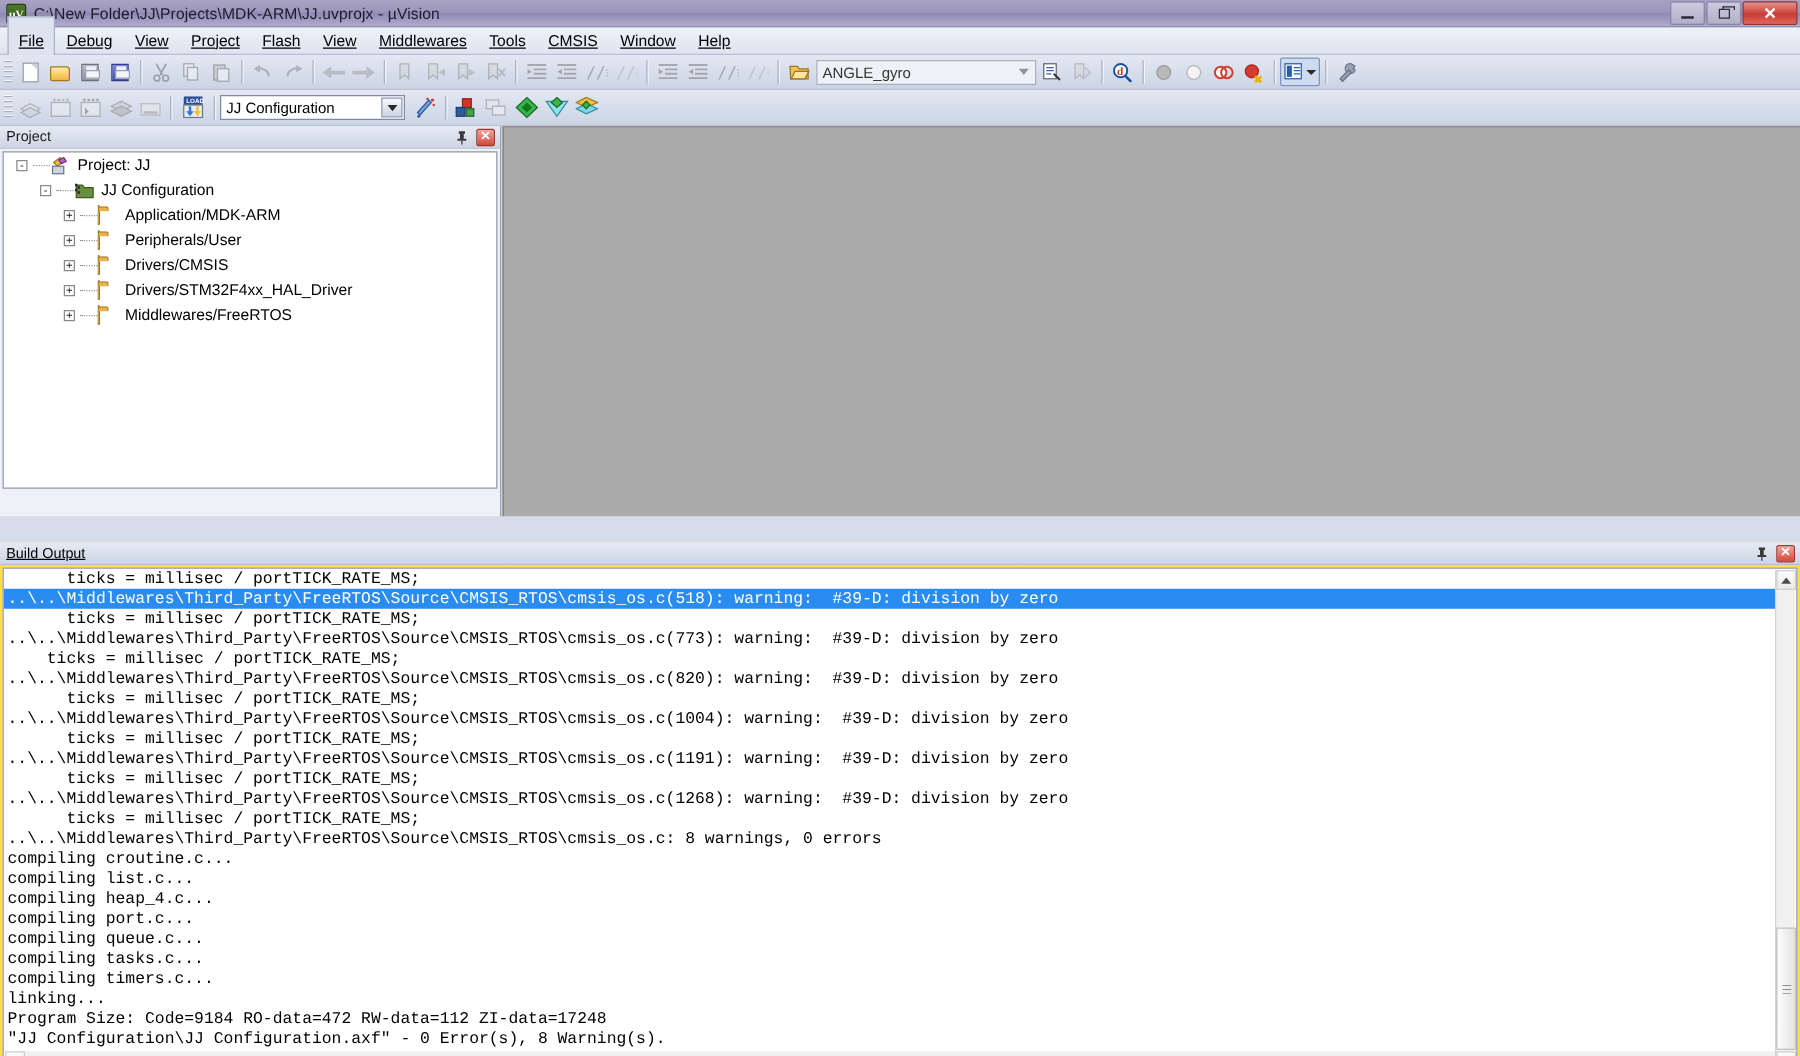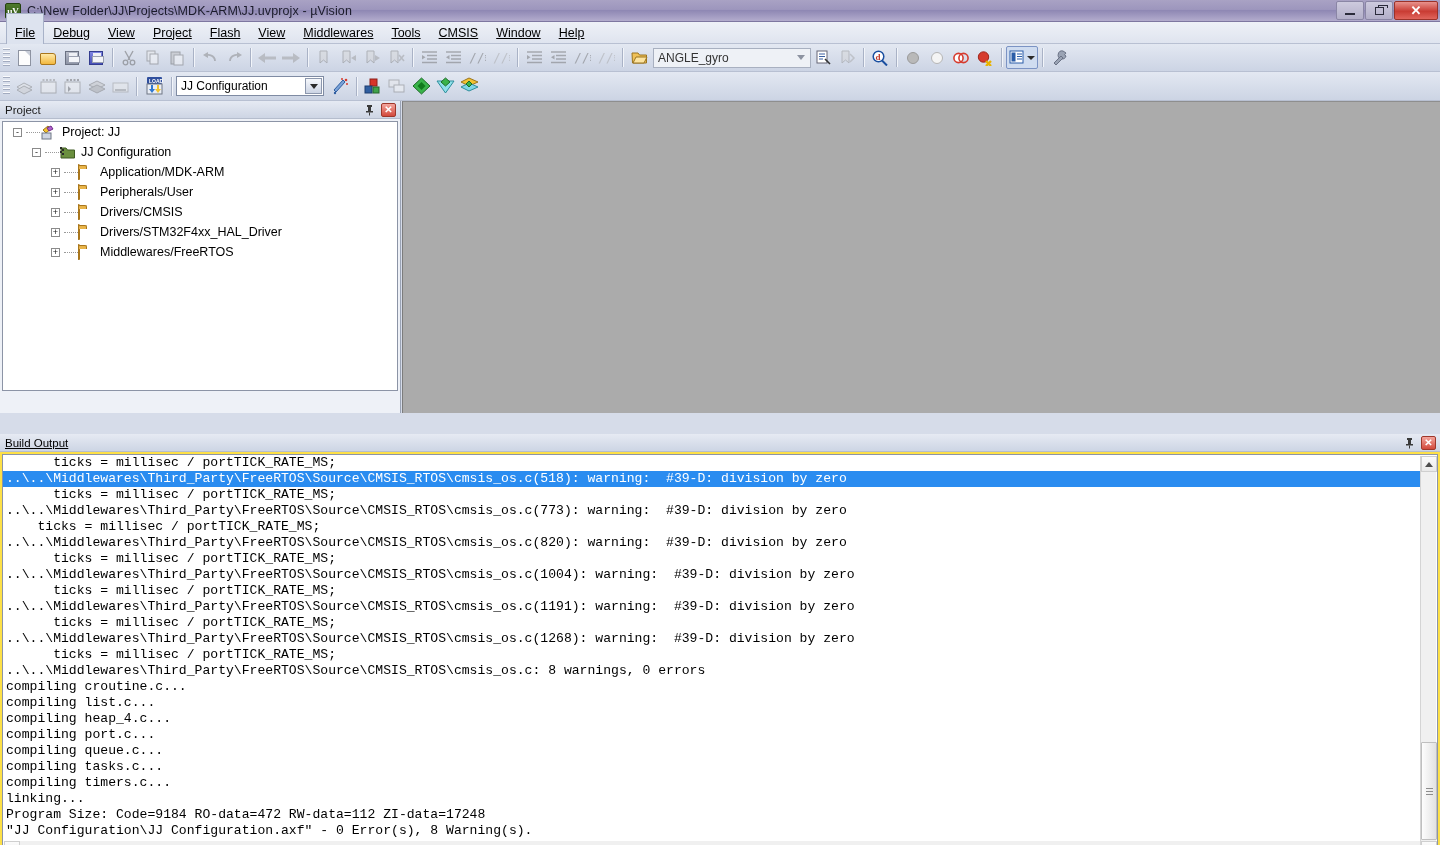--- a/index.html
+++ b/index.html
@@ -358,21 +358,21 @@
       </svg>
   </div>
   <div class="sep"></div>
 
   <div class="tbtn">
     <svg width="17" height="15" viewBox="0 0 17 15">
         <path d="M1 3 h6 l1.5 2 h7 v8 h-14 z" fill="#f0c157" stroke="#9b7520"></path>
         <path d="M2 13 l3-6 h11 l-3 6 z" fill="#fde4a0" stroke="#9b7520"></path>
       </svg>
   </div>
-  <div class="combo flat" style="width:158px;margin-left:2px">
+  <div class="combo flat" style="width:176px;margin-left:2px">
     <span>ANGLE_gyro</span>
     <span class="arrowbox">
         <i class="caret gray"></i>
       </span>
   </div>
   <div class="tbtn">
     <svg width="17" height="15" viewBox="0 0 17 15">
         <rect x="2" y="1" width="10" height="12" fill="#fff" stroke="#667"></rect>
         <g stroke="#3a5fa0" stroke-width="1">
           <path d="M4 4 h6"></path>

